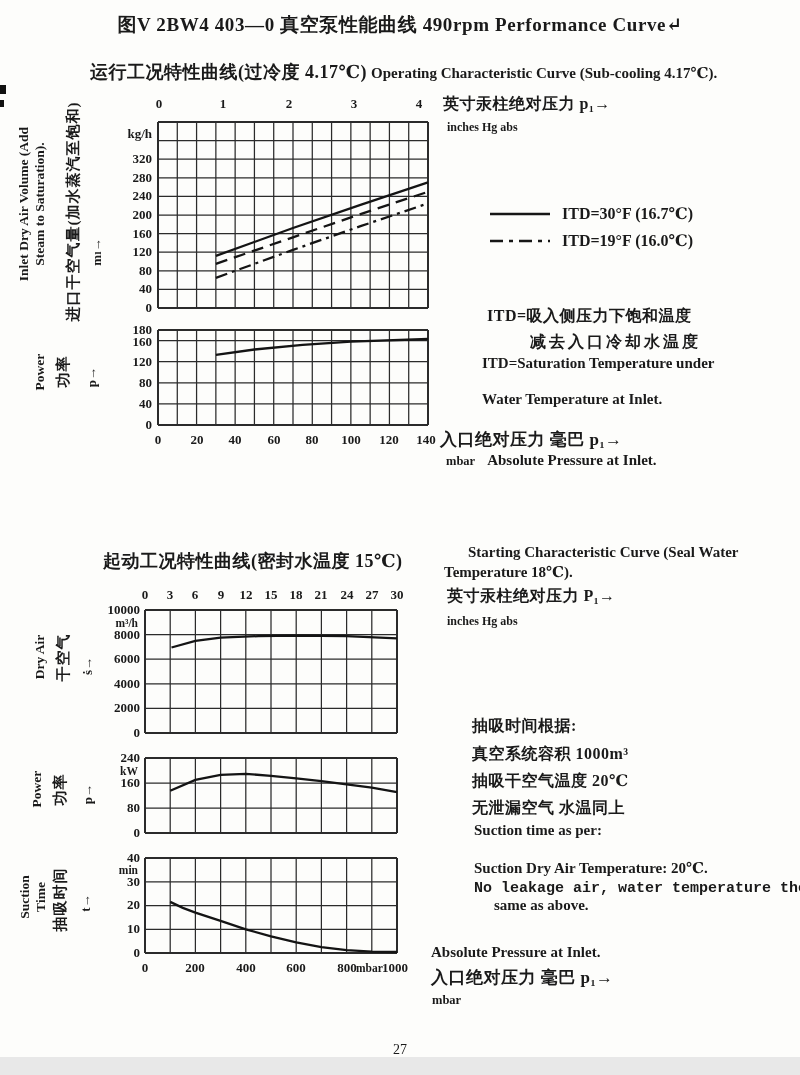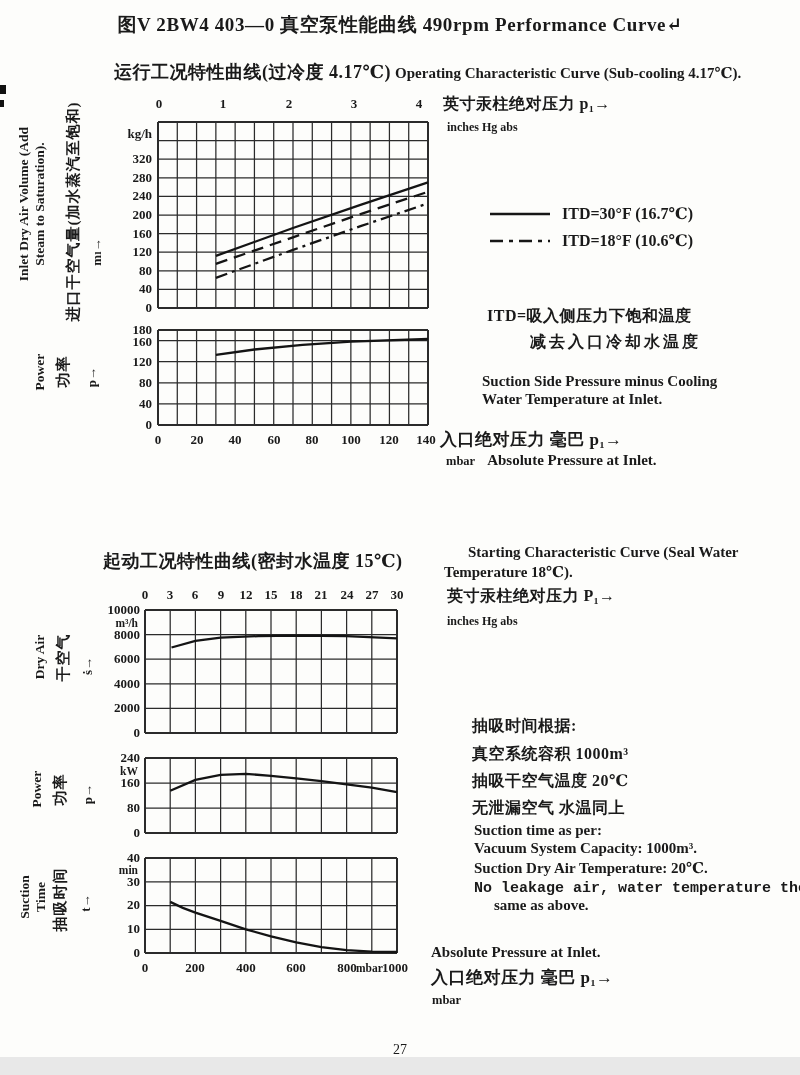--- a/index.html
+++ b/index.html
@@ -28,21 +28,21 @@
 </head>
 <body>
 
 <div class="page">
 
   <div class="artifact" style="left:0;top:85px;width:6px;height:9px;"></div>
   <div class="artifact" style="left:0;top:100px;width:4px;height:7px;"></div>
 
   <div class="abs t19" style="left:0;top:12px;width:800px;text-align:center;">图V   2BW4 403—0 真空泵性能曲线 490rpm Performance Curve↵</div>
 
-  <div class="abs" style="left:114px;top:60px;">
+  <div class="abs" style="left:90px;top:60px;">
     <span class="zh18">运行工况特性曲线(过冷度 4.17℃)</span>
     <span class="en15">Operating Characteristic Curve (Sub-cooling 4.17℃).</span>
   </div>
 
   <div class="rot rlab" style="left:-88px;top:188px;width:240px;">
     <div>Inlet Dry Air Volume (Add</div>
     <div>Steam to Saturation).</div>
   </div>
   <div class="rot rzh" style="left:-44px;top:202px;width:235px;">进口干空气量(加水蒸汽至饱和)</div>
   <div class="rot rsym" style="left:75px;top:244px;width:44px;">mₗ→</div>
@@ -148,27 +148,27 @@
     <div class="legend-row">
       <svg width="64" height="10">
           <line x1="2" y1="5" x2="62" y2="5" stroke="#161616" stroke-width="2.6"></line>
         </svg>
       <span class="leg-label">ITD=30°F (16.7℃)</span>
     </div>
     <div class="legend-row">
       <svg width="64" height="10">
           <line x1="2" y1="5" x2="62" y2="5" stroke="#161616" stroke-width="2.4" stroke-dasharray="13,6,4,6"></line>
         </svg>
-      <span class="leg-label">ITD=18°F (10.6℃)</span>
+      <span class="leg-label">ITD=19°F (16.0℃)</span>
     </div>
   </div>
 
   <div class="abs zh16" style="left:487px;top:306px;">ITD=吸入侧压力下饱和温度</div>
   <div class="abs zh16 sp3" style="left:530px;top:332px;">减去入口冷却水温度</div>
-  <div class="abs en15" style="left:482px;top:373px;">Suction Side Pressure minus Cooling</div>
+  <div class="abs en15" style="left:482px;top:355px;">ITD=Saturation Temperature under</div>
   <div class="abs en15" style="left:482px;top:391px;">Water Temperature at Inlet.</div>
 
   <div class="abs zh16" style="left:440px;top:428px;font-size:17px;">入口绝对压力   毫巴 p₁→</div>
   <div class="abs" style="left:446px;top:451px;">
     <span class="en13" style="font-size:12.5px;">mbar</span>
     <span class="en15" style="margin-left:8px;">Absolute Pressure at Inlet.</span>
   </div>
 
   <div class="abs zh18" style="left:103px;top:549px;">起动工况特性曲线(密封水温度 15℃)</div>
   <div class="abs en15" style="left:468px;top:544px;">Starting Characteristic Curve (Seal Water</div>
@@ -292,21 +292,20 @@
     <text class="tick" x="252" y="126" text-anchor="middle">800</text>
     <text class="unit" x="261" y="126" text-anchor="start">mbar</text>
     <text class="tick" x="300" y="126" text-anchor="middle">1000</text>
   </svg>
 
   <div class="abs zh16" style="left:472px;top:716px;">抽吸时间根据:</div>
   <div class="abs zh16" style="left:472px;top:744px;">真空系统容积 1000m³</div>
   <div class="abs zh16" style="left:472px;top:771px;">抽吸干空气温度 20℃</div>
   <div class="abs zh16" style="left:472px;top:798px;">无泄漏空气  水温同上</div>
   <div class="abs en15" style="left:474px;top:822px;">Suction time as per:</div>
-  <div class="abs en15" style="left:474px;top:840px;">Vacuum System Capacity: 1000m³.</div>
   <div class="abs en15" style="left:474px;top:859px;">Suction Dry Air Temperature: 20℃.</div>
   <div class="abs en15" style="left:474px;top:880px;font-family:Liberation Mono, monospace;">No leakage air, water temperature the</div>
   <div class="abs en15" style="left:474px;top:897px;margin-left:20px;">same as above.</div>
 
   <div class="abs en15" style="left:431px;top:944px;">Absolute Pressure at Inlet.</div>
   <div class="abs zh16" style="left:431px;top:966px;font-size:17px;">入口绝对压力   毫巴 p₁→</div>
   <div class="abs en13" style="left:432px;top:993px;font-size:12.5px;">mbar</div>
 
   <div class="abs pageno" style="left:0;top:1042px;width:800px;text-align:center;">27</div>
 

